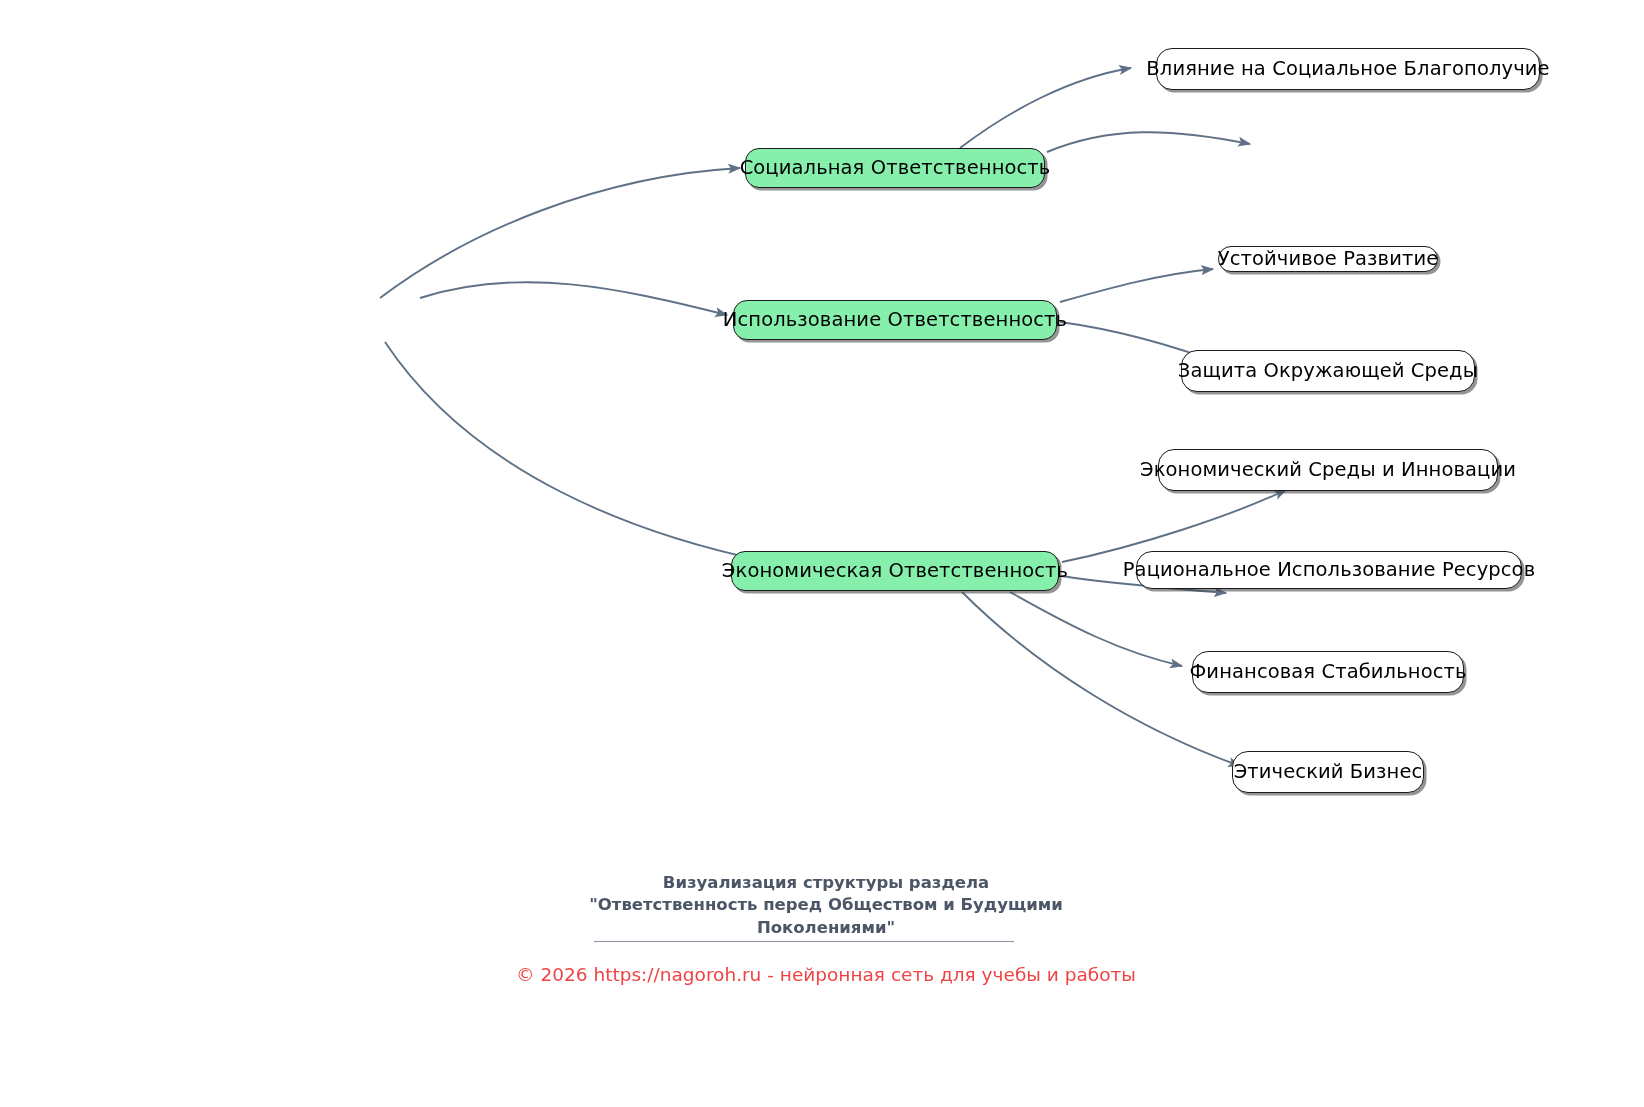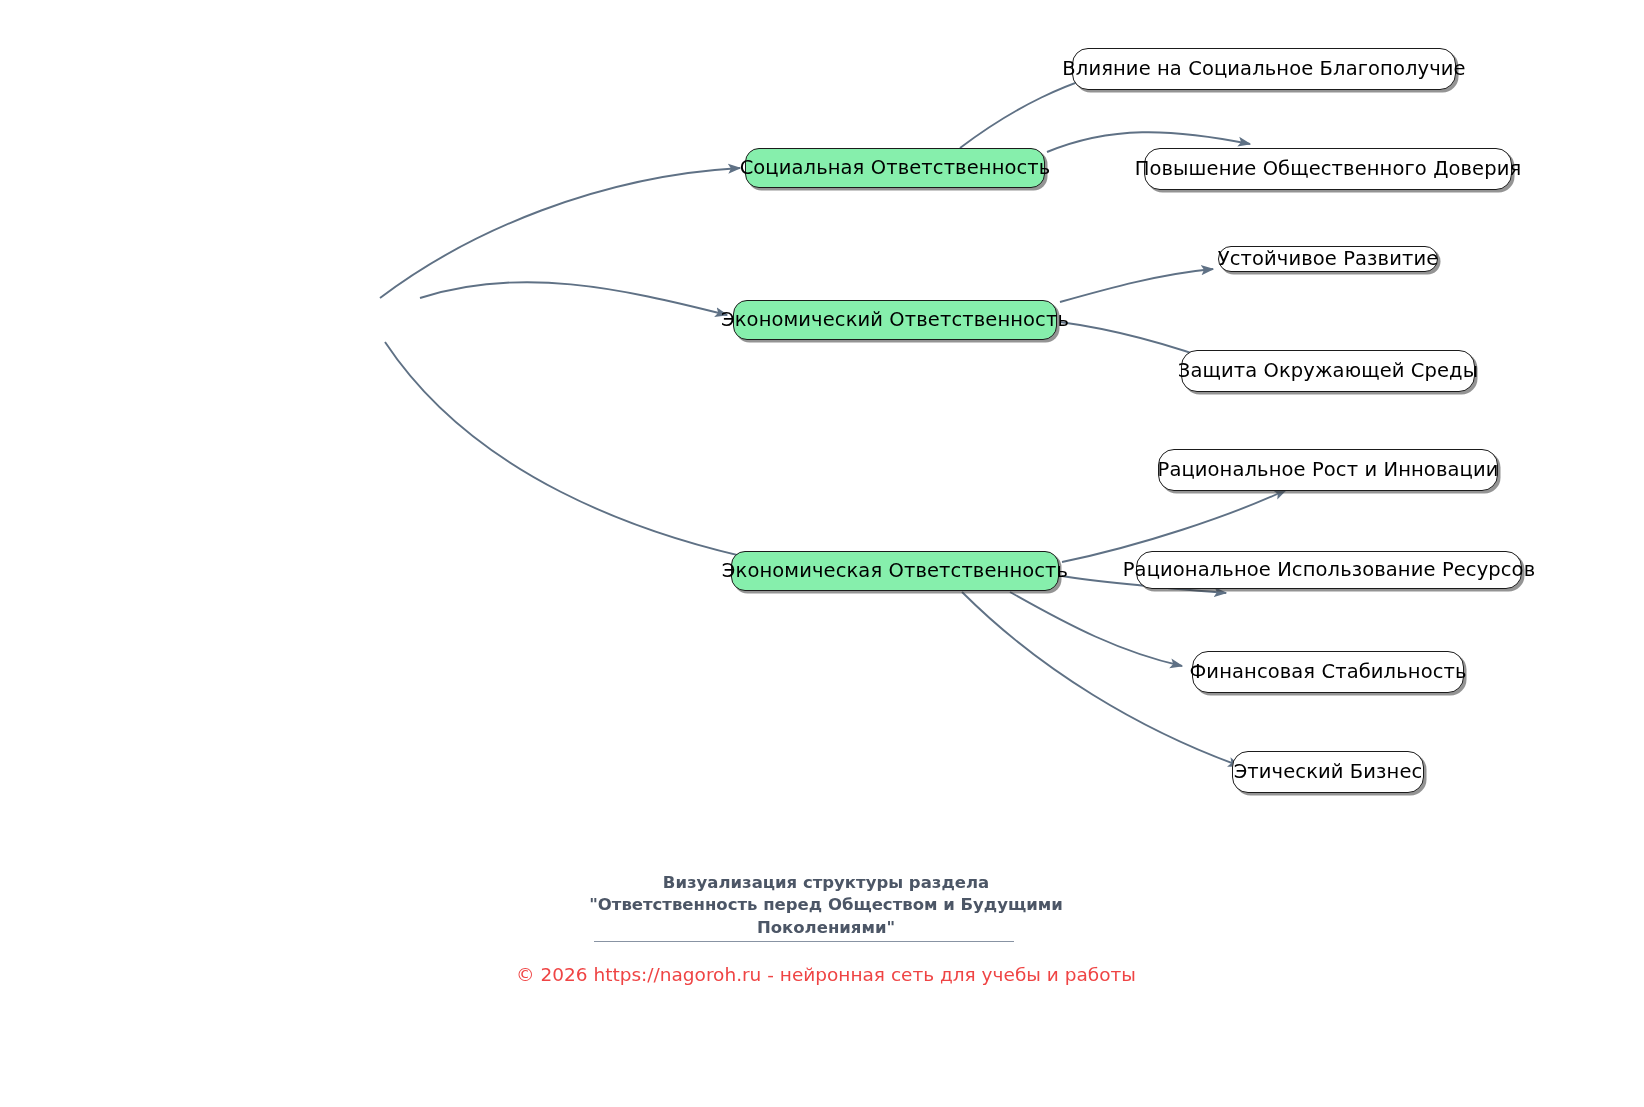--- a/index.html
+++ b/index.html
@@ -112,46 +112,43 @@
       <path d="M 1010 592 C 1070 626 1120 652 1182 666"></path>
       <path d="M 962 592 C 1040 670 1140 730 1240 766"></path>
     </g>
   </svg>
 
 
   <div class="node node-branch" style="left:745px; top:148px; width:300px; height:40px;">
     <span>Социальная Ответственность</span>
   </div>
 
-  <div class="node node-leaf" style="left:1072px; top:48px; width:384px; height:42px;">
+  <div class="node node-leaf" style="left:1156px; top:48px; width:384px; height:42px;">
     <span>Влияние на Социальное Благополучие</span>
   </div>
 
-  <div class="node node-leaf" style="left:1144px; top:148px; width:368px; height:42px;">
-    <span>Повышение Общественного Доверия</span>
-  </div>
 
   <div class="node node-branch" style="left:733px; top:300px; width:324px; height:40px;">
-    <span>Экономический Ответственность</span>
+    <span>Использование Ответственность</span>
   </div>
 
   <div class="node node-leaf" style="left:1218px; top:246px; width:220px; height:26px;align-items:center;">
     <span>Устойчивое Развитие</span>
   </div>
 
   <div class="node node-leaf" style="left:1181px; top:350px; width:294px; height:42px;">
     <span>Защита Окружающей Среды</span>
   </div>
 
   <div class="node node-branch" style="left:731px; top:551px; width:328px; height:40px;">
     <span>Экономическая Ответственность</span>
   </div>
 
   <div class="node node-leaf" style="left:1158px; top:449px; width:340px; height:42px;">
-    <span>Рациональное Рост и Инновации</span>
+    <span>Экономический Среды и Инновации</span>
   </div>
 
   <div class="node node-leaf" style="left:1136px; top:551px; width:386px; height:38px;">
     <span>Рациональное Использование Ресурсов</span>
   </div>
 
   <div class="node node-leaf" style="left:1192px; top:651px; width:272px; height:42px;">
     <span>Финансовая Стабильность</span>
   </div>
 

